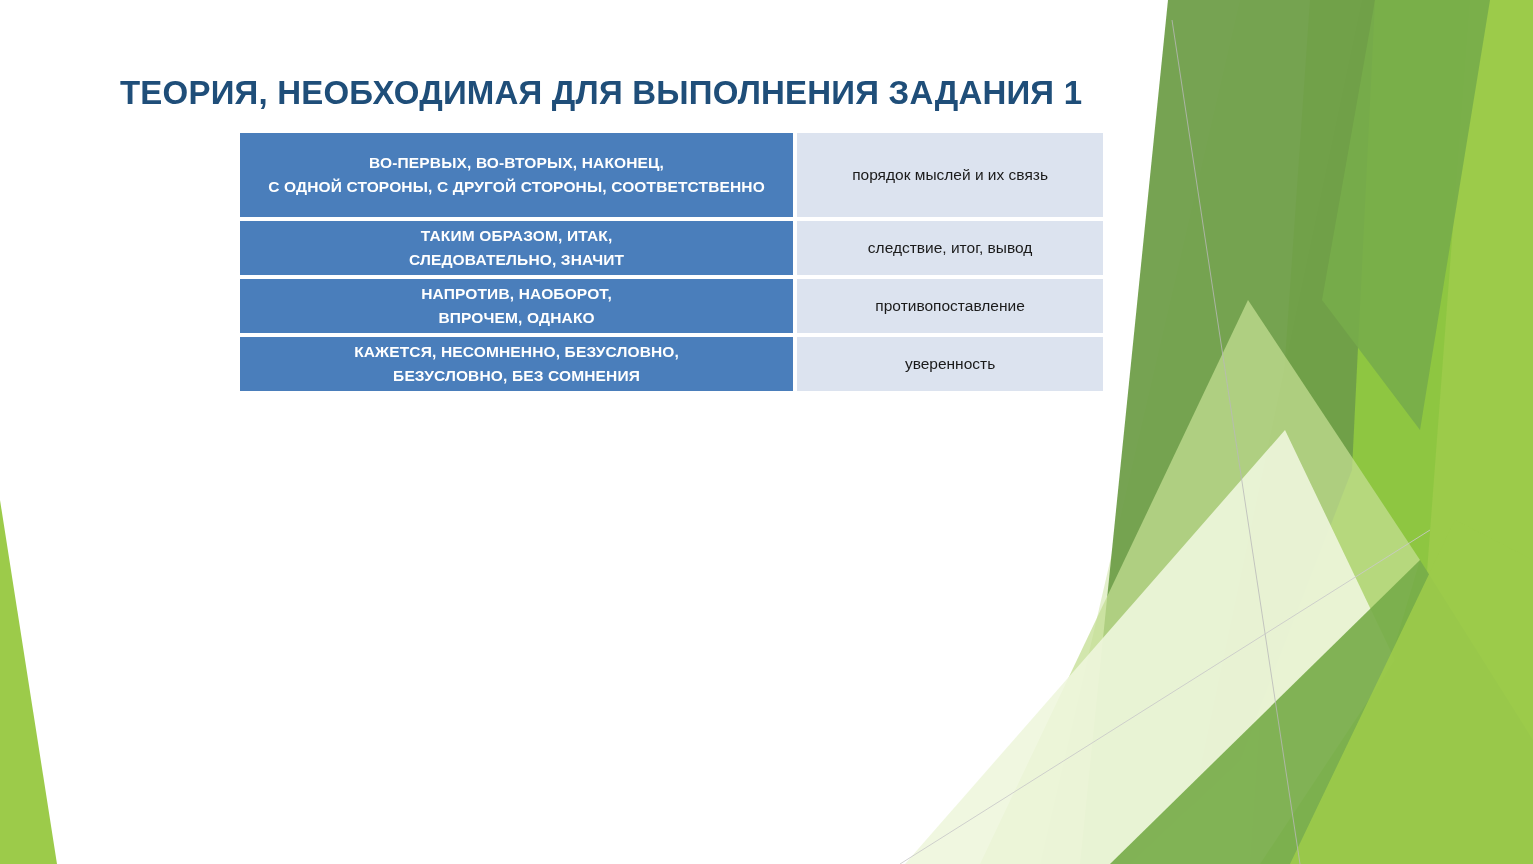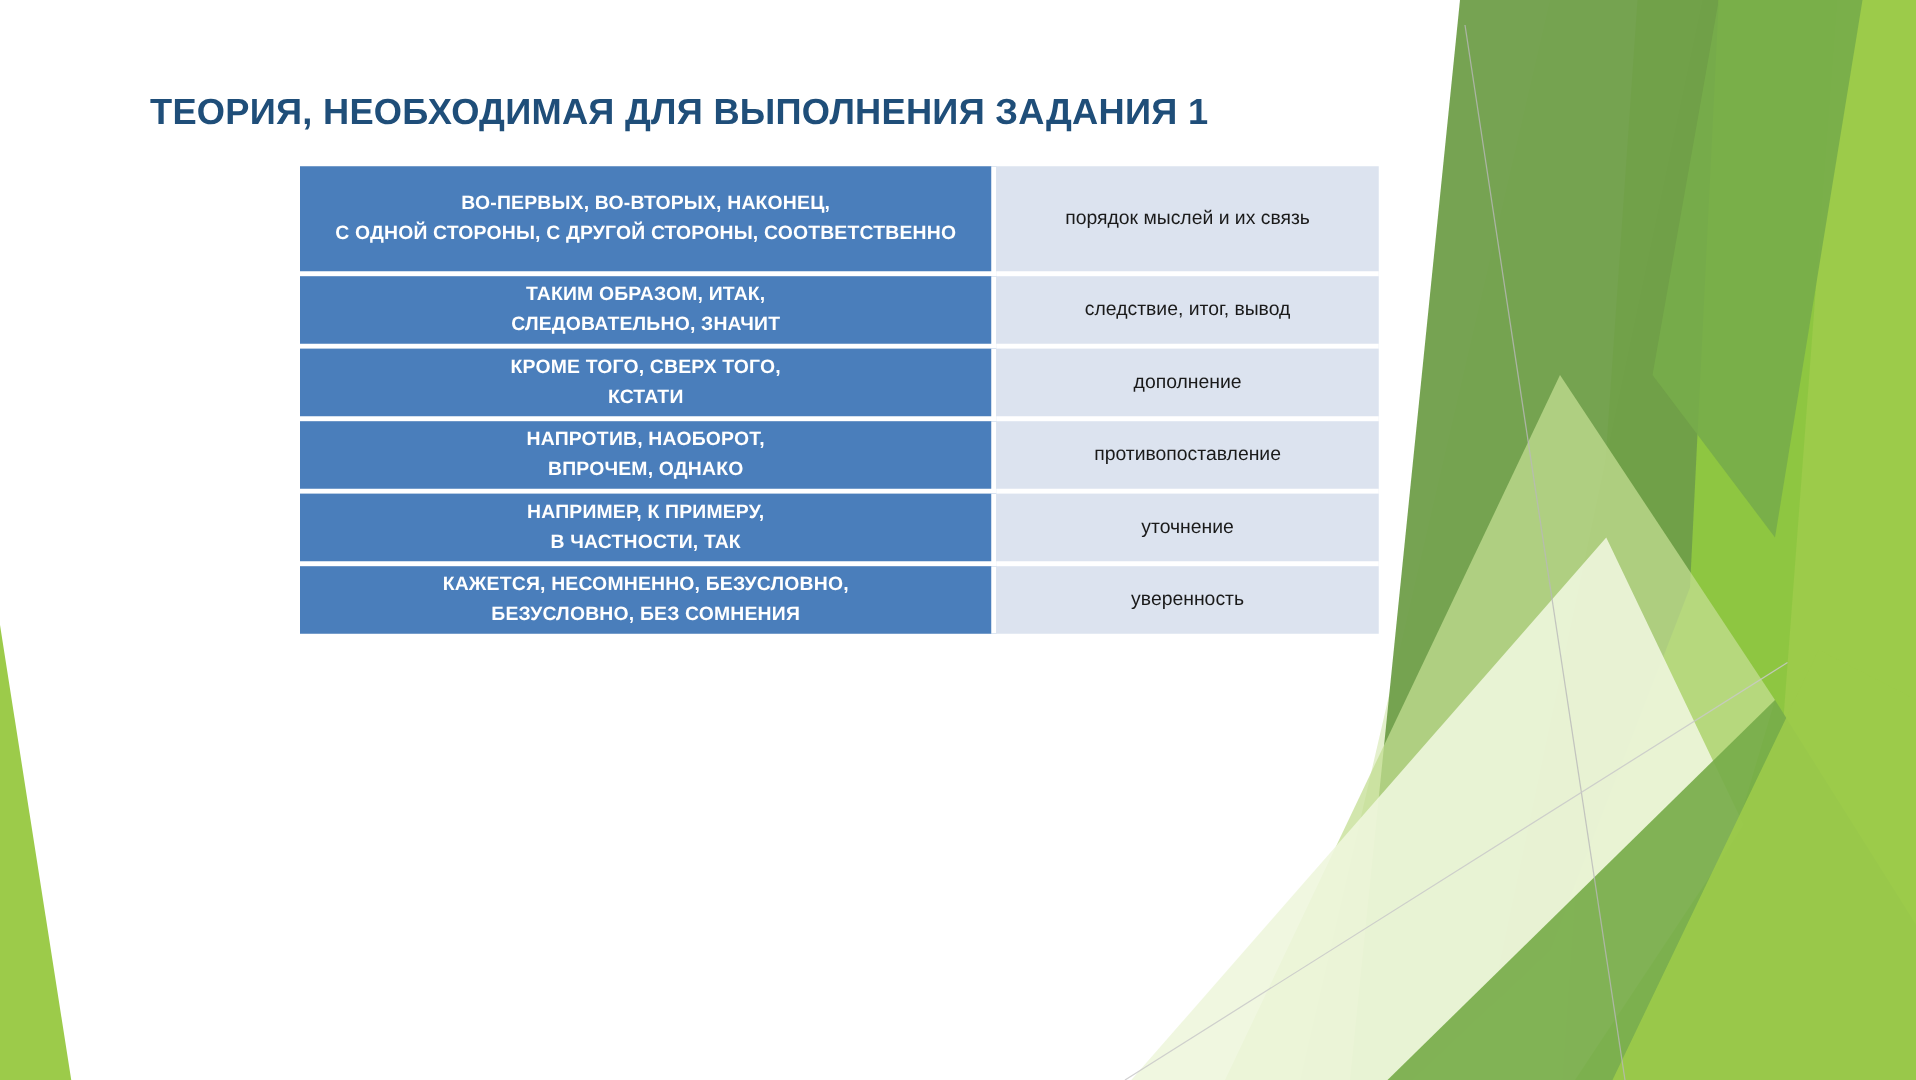--- a/index.html
+++ b/index.html
@@ -24,21 +24,21 @@
     z-index: 0;
     pointer-events: none;
   }
 
   
   #slide-title {
     position: absolute;
     left: 120px;
     top: 74px;
     z-index: 5;
-    font-size: 29px;
+    font-size: 33px;
     font-weight: bold;
     letter-spacing: 0.2px;
     color: #1f4e79;
     white-space: nowrap;
   }
 
   
   #theory-table {
     position: absolute;
     left: 240px;
@@ -131,38 +131,24 @@
       </tr>
       <tr class="row-std">
         <td class="cell-term">
           <span class="term-line">ТАКИМ ОБРАЗОМ, ИТАК,</span>
           <span class="term-line">СЛЕДОВАТЕЛЬНО, ЗНАЧИТ</span>
         </td>
         <td class="cell-meaning">следствие, итог, вывод</td>
       </tr>
       <tr class="row-std">
         <td class="cell-term">
-          <span class="term-line">КРОМЕ ТОГО, СВЕРХ ТОГО,</span>
-          <span class="term-line">КСТАТИ</span>
-        </td>
-        <td class="cell-meaning">дополнение</td>
-      </tr>
-      <tr class="row-std">
-        <td class="cell-term">
           <span class="term-line">НАПРОТИВ, НАОБОРОТ,</span>
           <span class="term-line">ВПРОЧЕМ, ОДНАКО</span>
         </td>
         <td class="cell-meaning">противопоставление</td>
-      </tr>
-      <tr class="row-std">
-        <td class="cell-term">
-          <span class="term-line">НАПРИМЕР, К ПРИМЕРУ,</span>
-          <span class="term-line">В ЧАСТНОСТИ, ТАК</span>
-        </td>
-        <td class="cell-meaning">уточнение</td>
       </tr>
       <tr class="row-std">
         <td class="cell-term">
           <span class="term-line">КАЖЕТСЯ, НЕСОМНЕННО, БЕЗУСЛОВНО,</span>
           <span class="term-line">БЕЗУСЛОВНО, БЕЗ СОМНЕНИЯ</span>
         </td>
         <td class="cell-meaning">уверенность</td>
       </tr>
     </tbody>
 </table>

